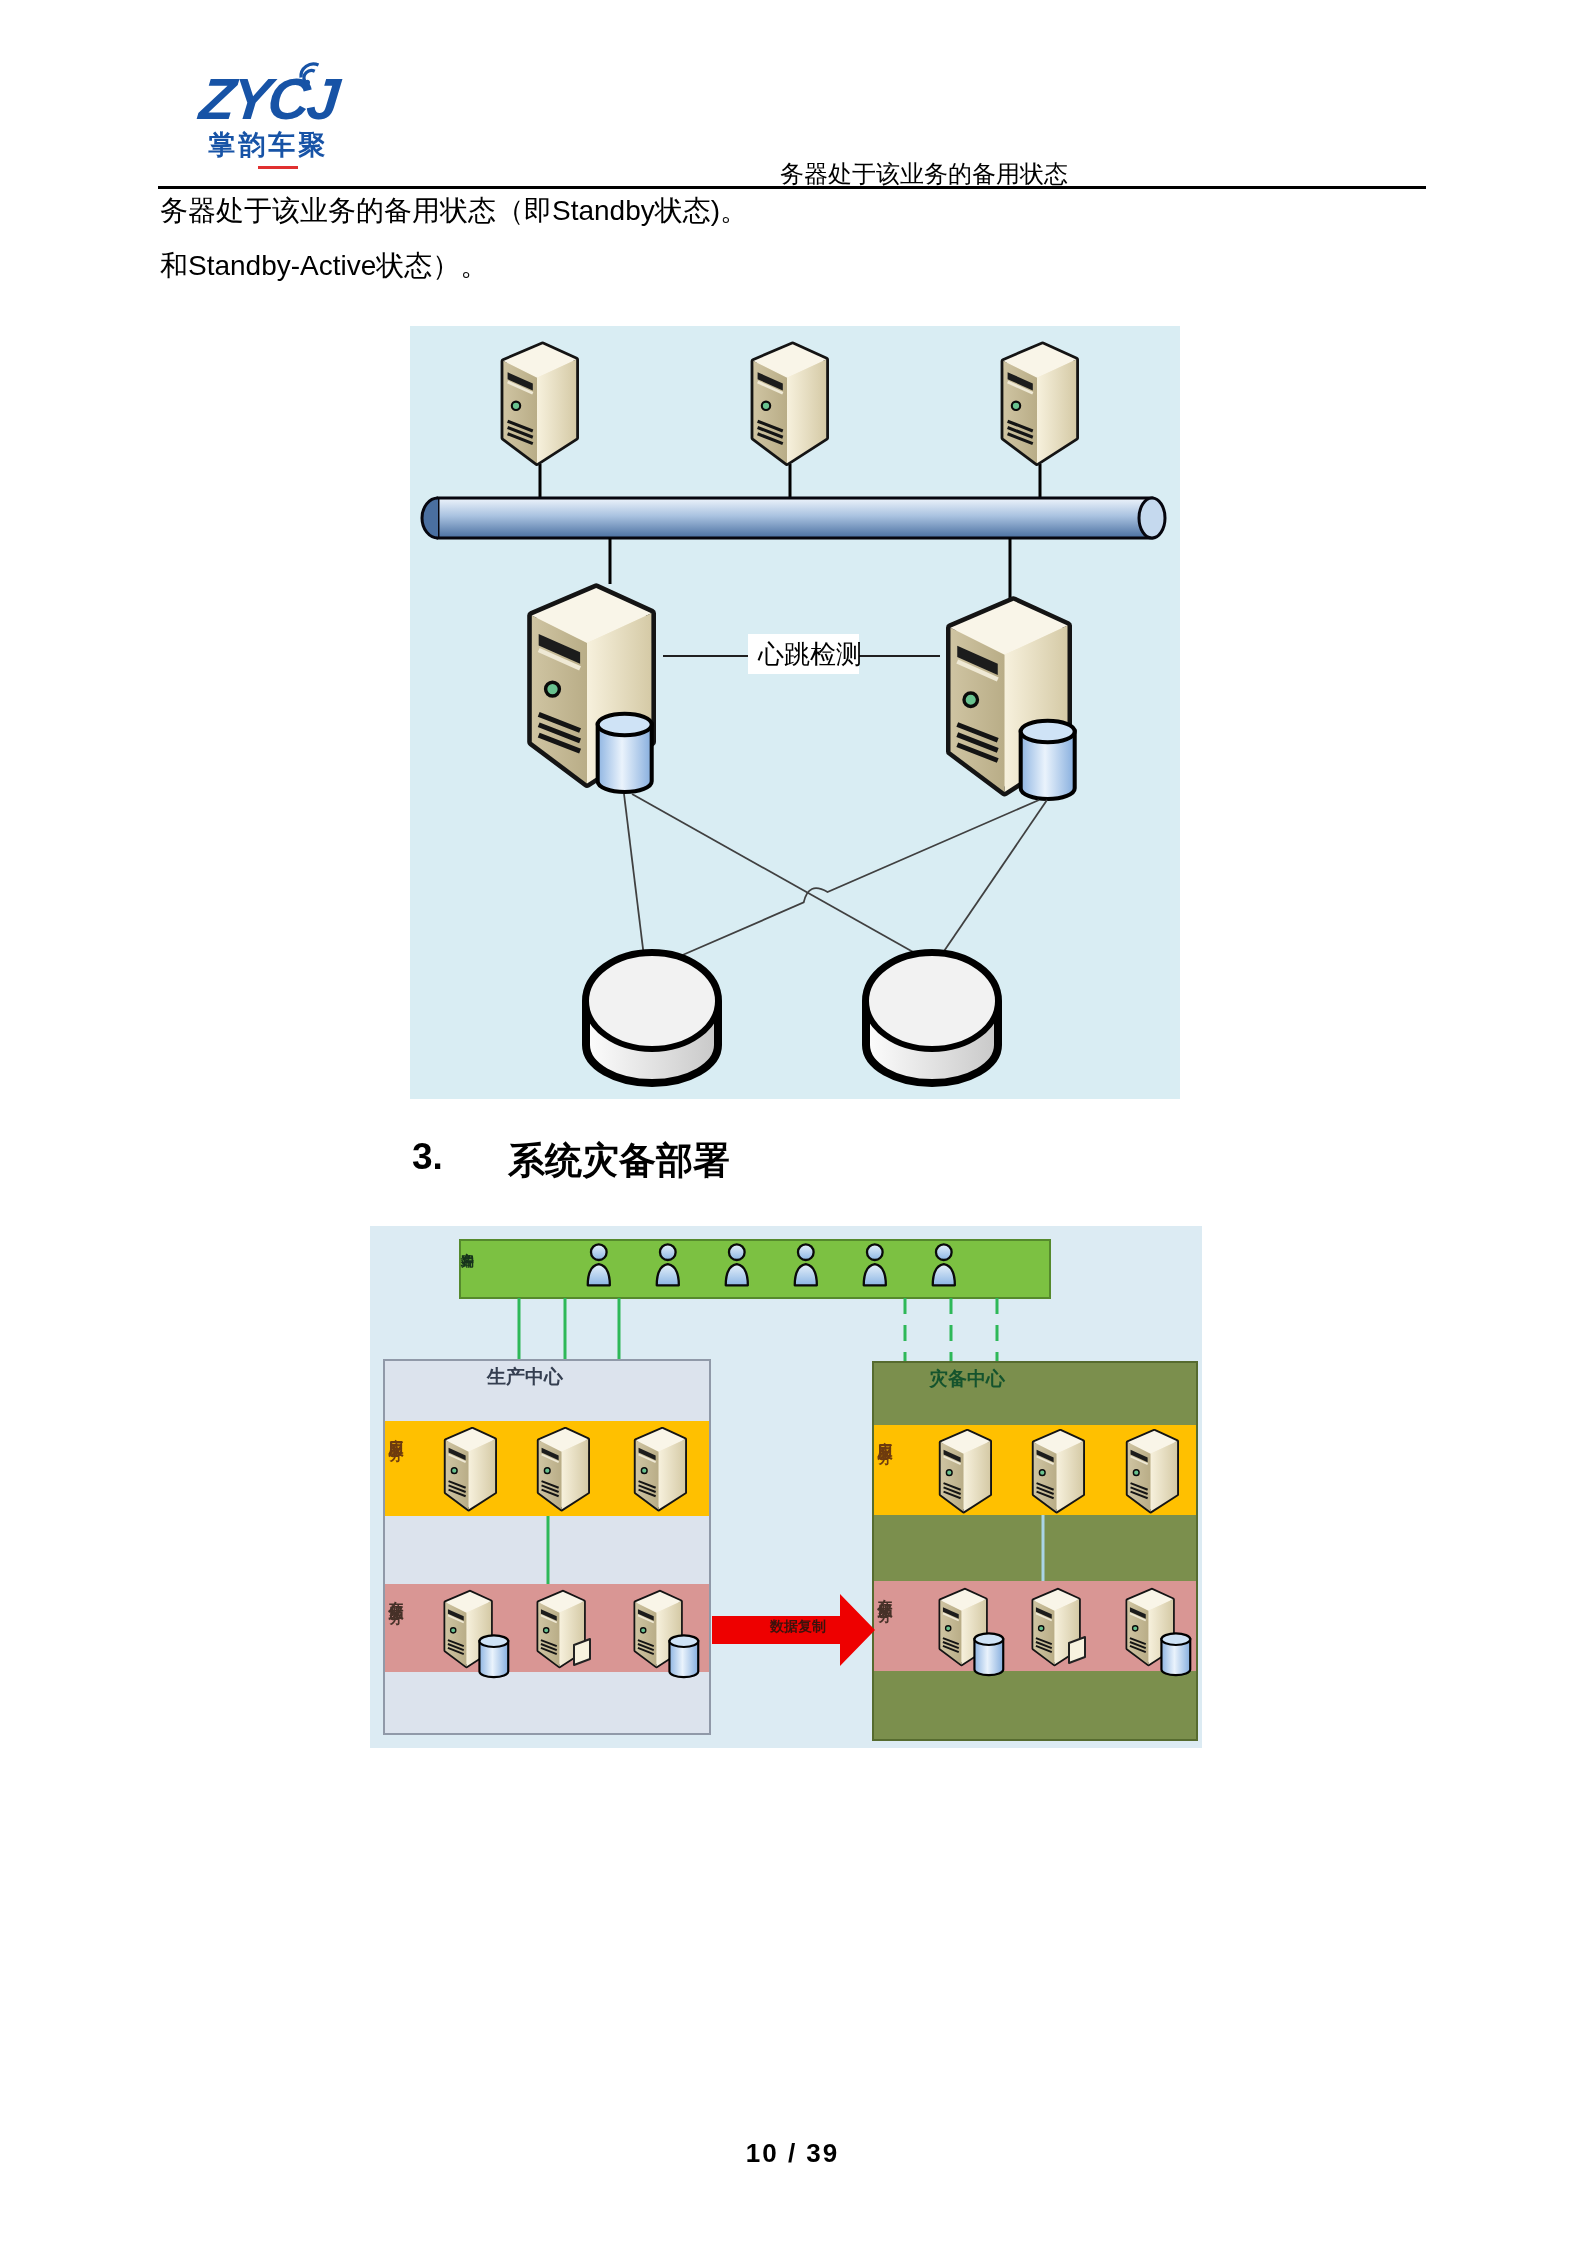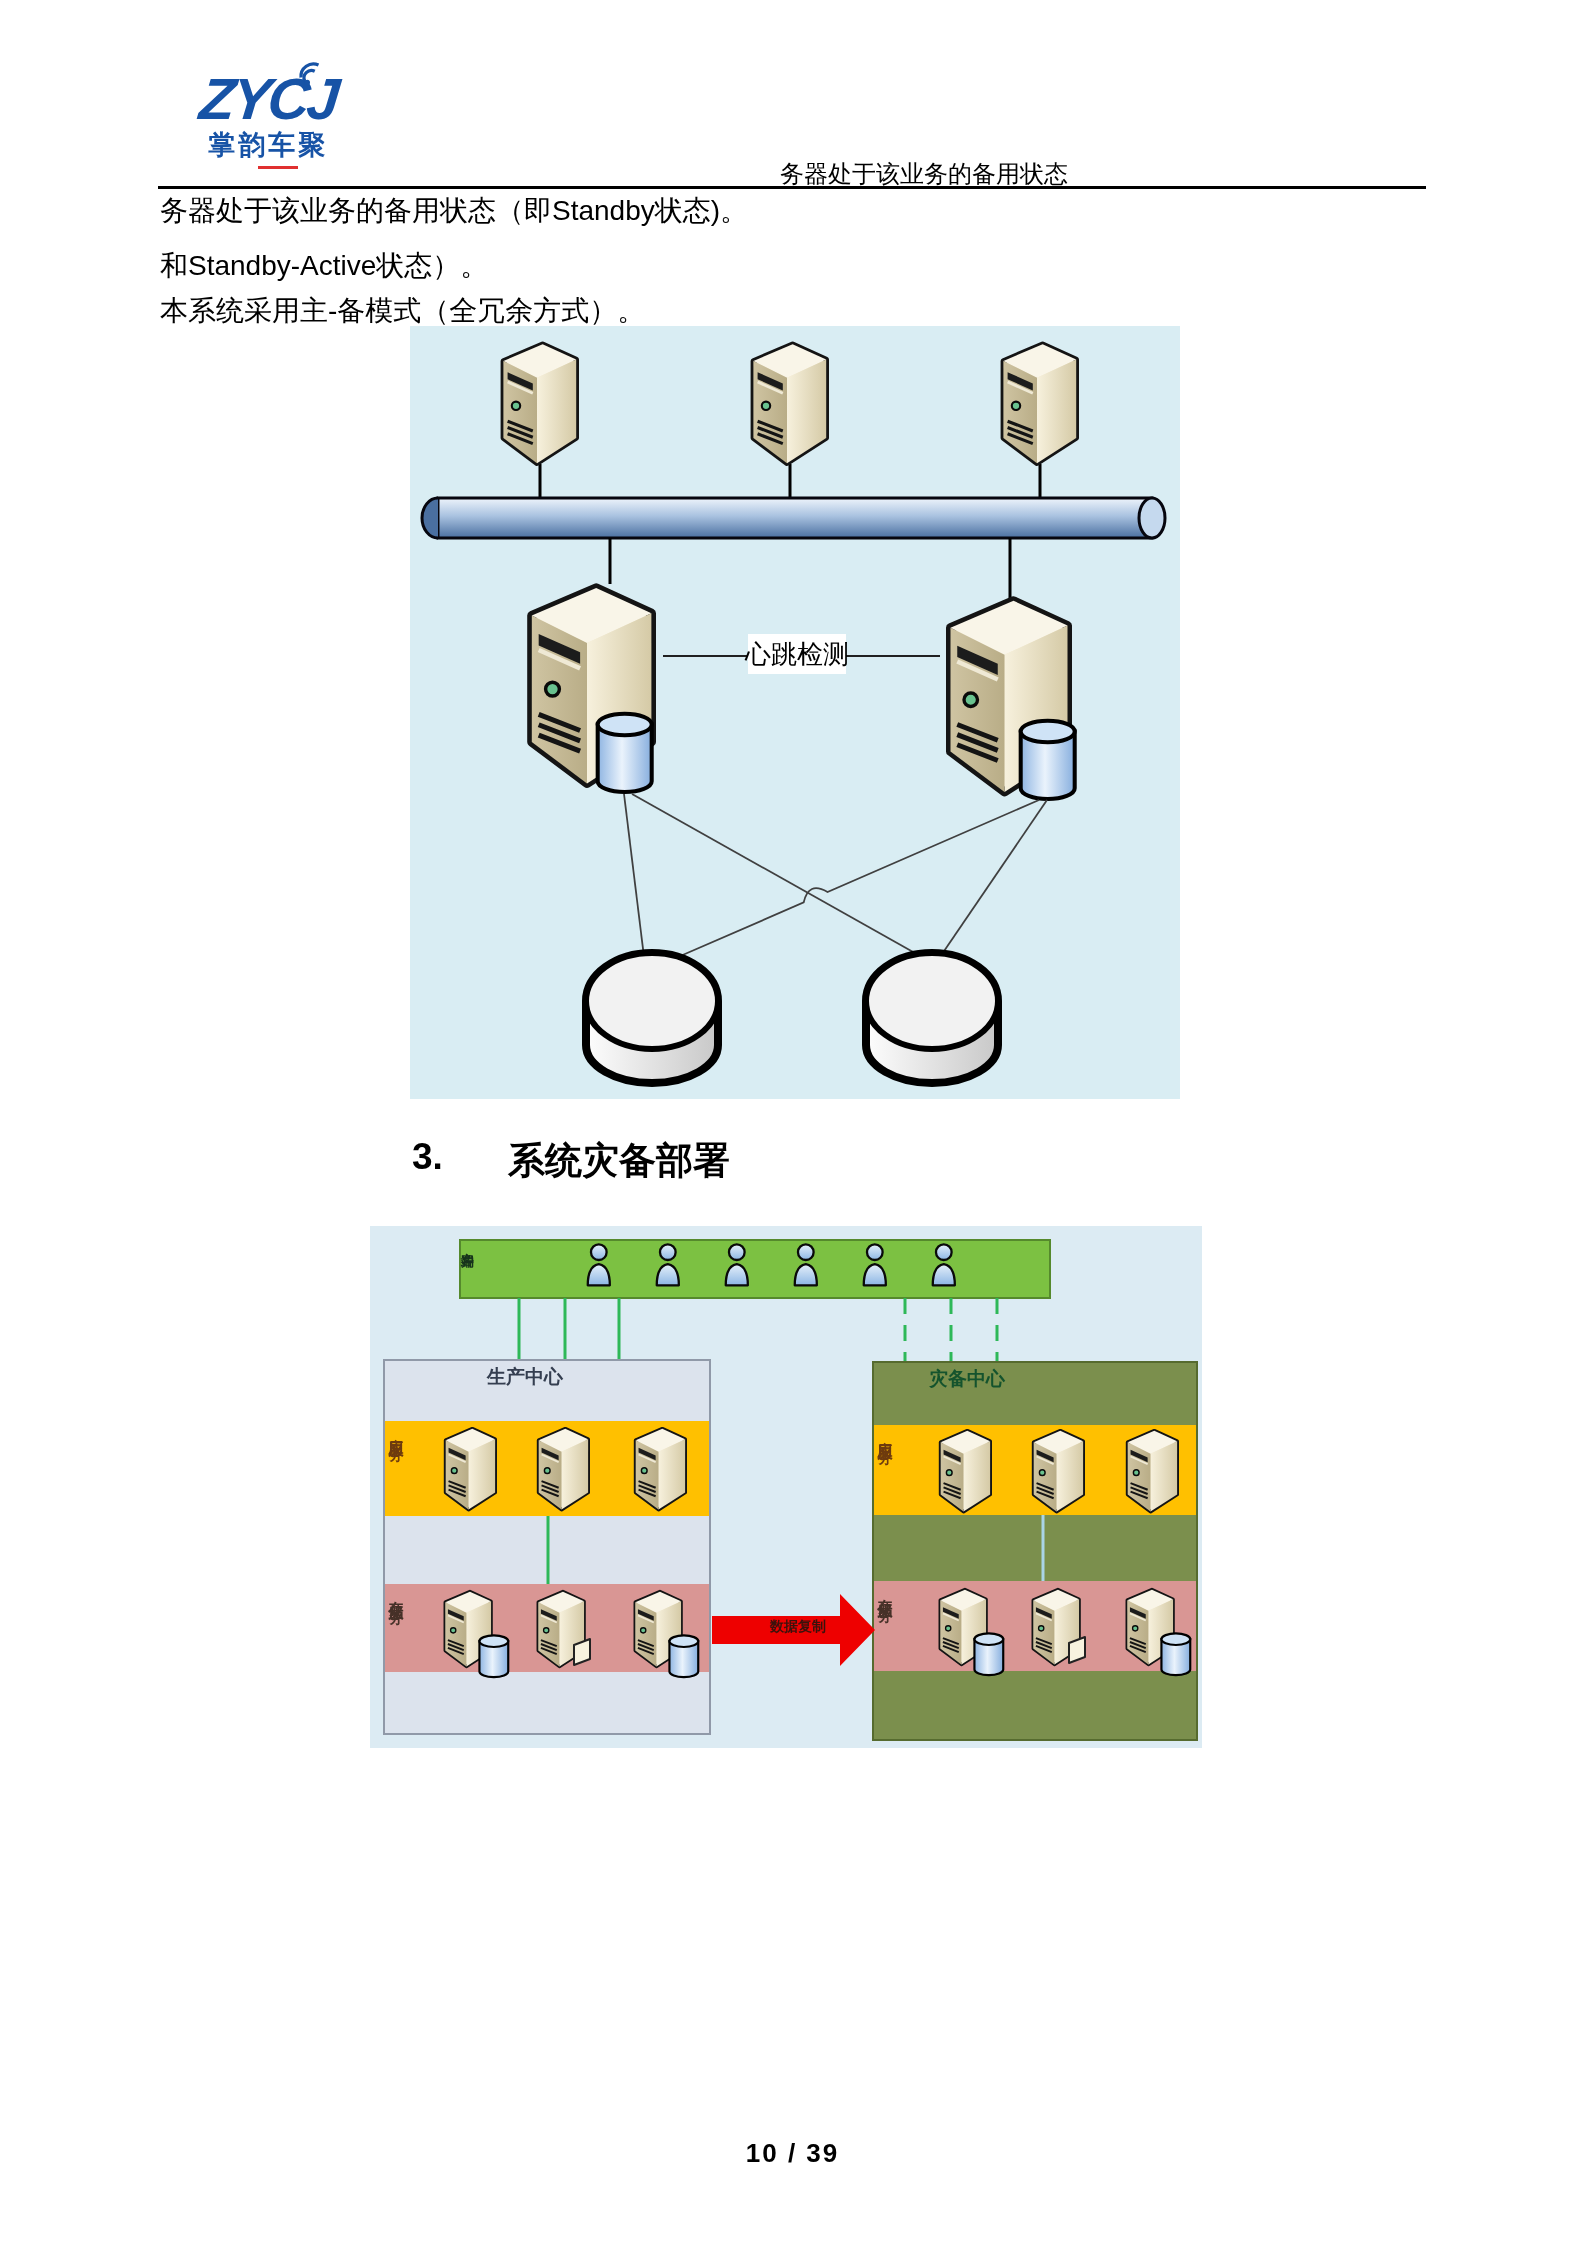--- a/index.html
+++ b/index.html
@@ -27,21 +27,21 @@
   .p1{top:194px;}
   .p2{top:228px;left:214px;}
   .p3{top:249px;}
   .p4{top:294px;}
   
   .diagram-svg{position:absolute;}
   #diagram1{left:410px;top:326px;}
   #diagram2{left:370px;top:1226px;}
   .heartbeat{
     position:absolute;left:748px;top:634px;width:98px;height:40px;background:#fff;
-    font-size:26px;display:flex;align-items:center;justify-content:center;white-space:nowrap;
+    font-size:26px;display:flex;align-items:center;justify-content:center;white-space:nowrap;padding-left:13px;
   }
   
   .heading{position:absolute;left:412px;top:1136px;font-size:37px;font-weight:bold;display:flex;}
   .heading .num{width:96px;}
   
   .vlabel{
     position:absolute;writing-mode:vertical-rl;text-orientation:upright;
     font-size:15px;font-weight:bold;letter-spacing:3px;line-height:1;white-space:nowrap;
   }
   .client-label{left:461px;top:1242px;color:#17331c;font-size:13px;letter-spacing:1px;}
@@ -137,21 +137,20 @@
     </svg>
     <div class="logo-sub">掌韵车聚</div>
     <div class="logo-red"></div>
   </div>
 
   <div class="doc-title">务器处于该业务的备用状态</div>
   <div class="hrule"></div>
 
   <div class="para p1">务器处于该业务的备用状态（即Standby状态)。</div>
   <div class="para p3">和Standby-Active状态）。</div>
-  <div class="para p4">本系统采用主-备模式（全冗余方式）。</div>
 
   <svg id="diagram1" class="diagram-svg" width="770" height="773" viewBox="0 0 770 773">
     <rect x="0" y="0" width="770" height="773" fill="#d9edf3"></rect>
 
     <path d="M130,138 V174 M380,138 V174 M630,138 V174" stroke="#000" stroke-width="3"></path>
 
     <use href="#server" transform="translate(85,14) scale(1.4)"></use>
     <use href="#server" transform="translate(335,14) scale(1.4)"></use>
     <use href="#server" transform="translate(585,14) scale(1.4)"></use>
 

